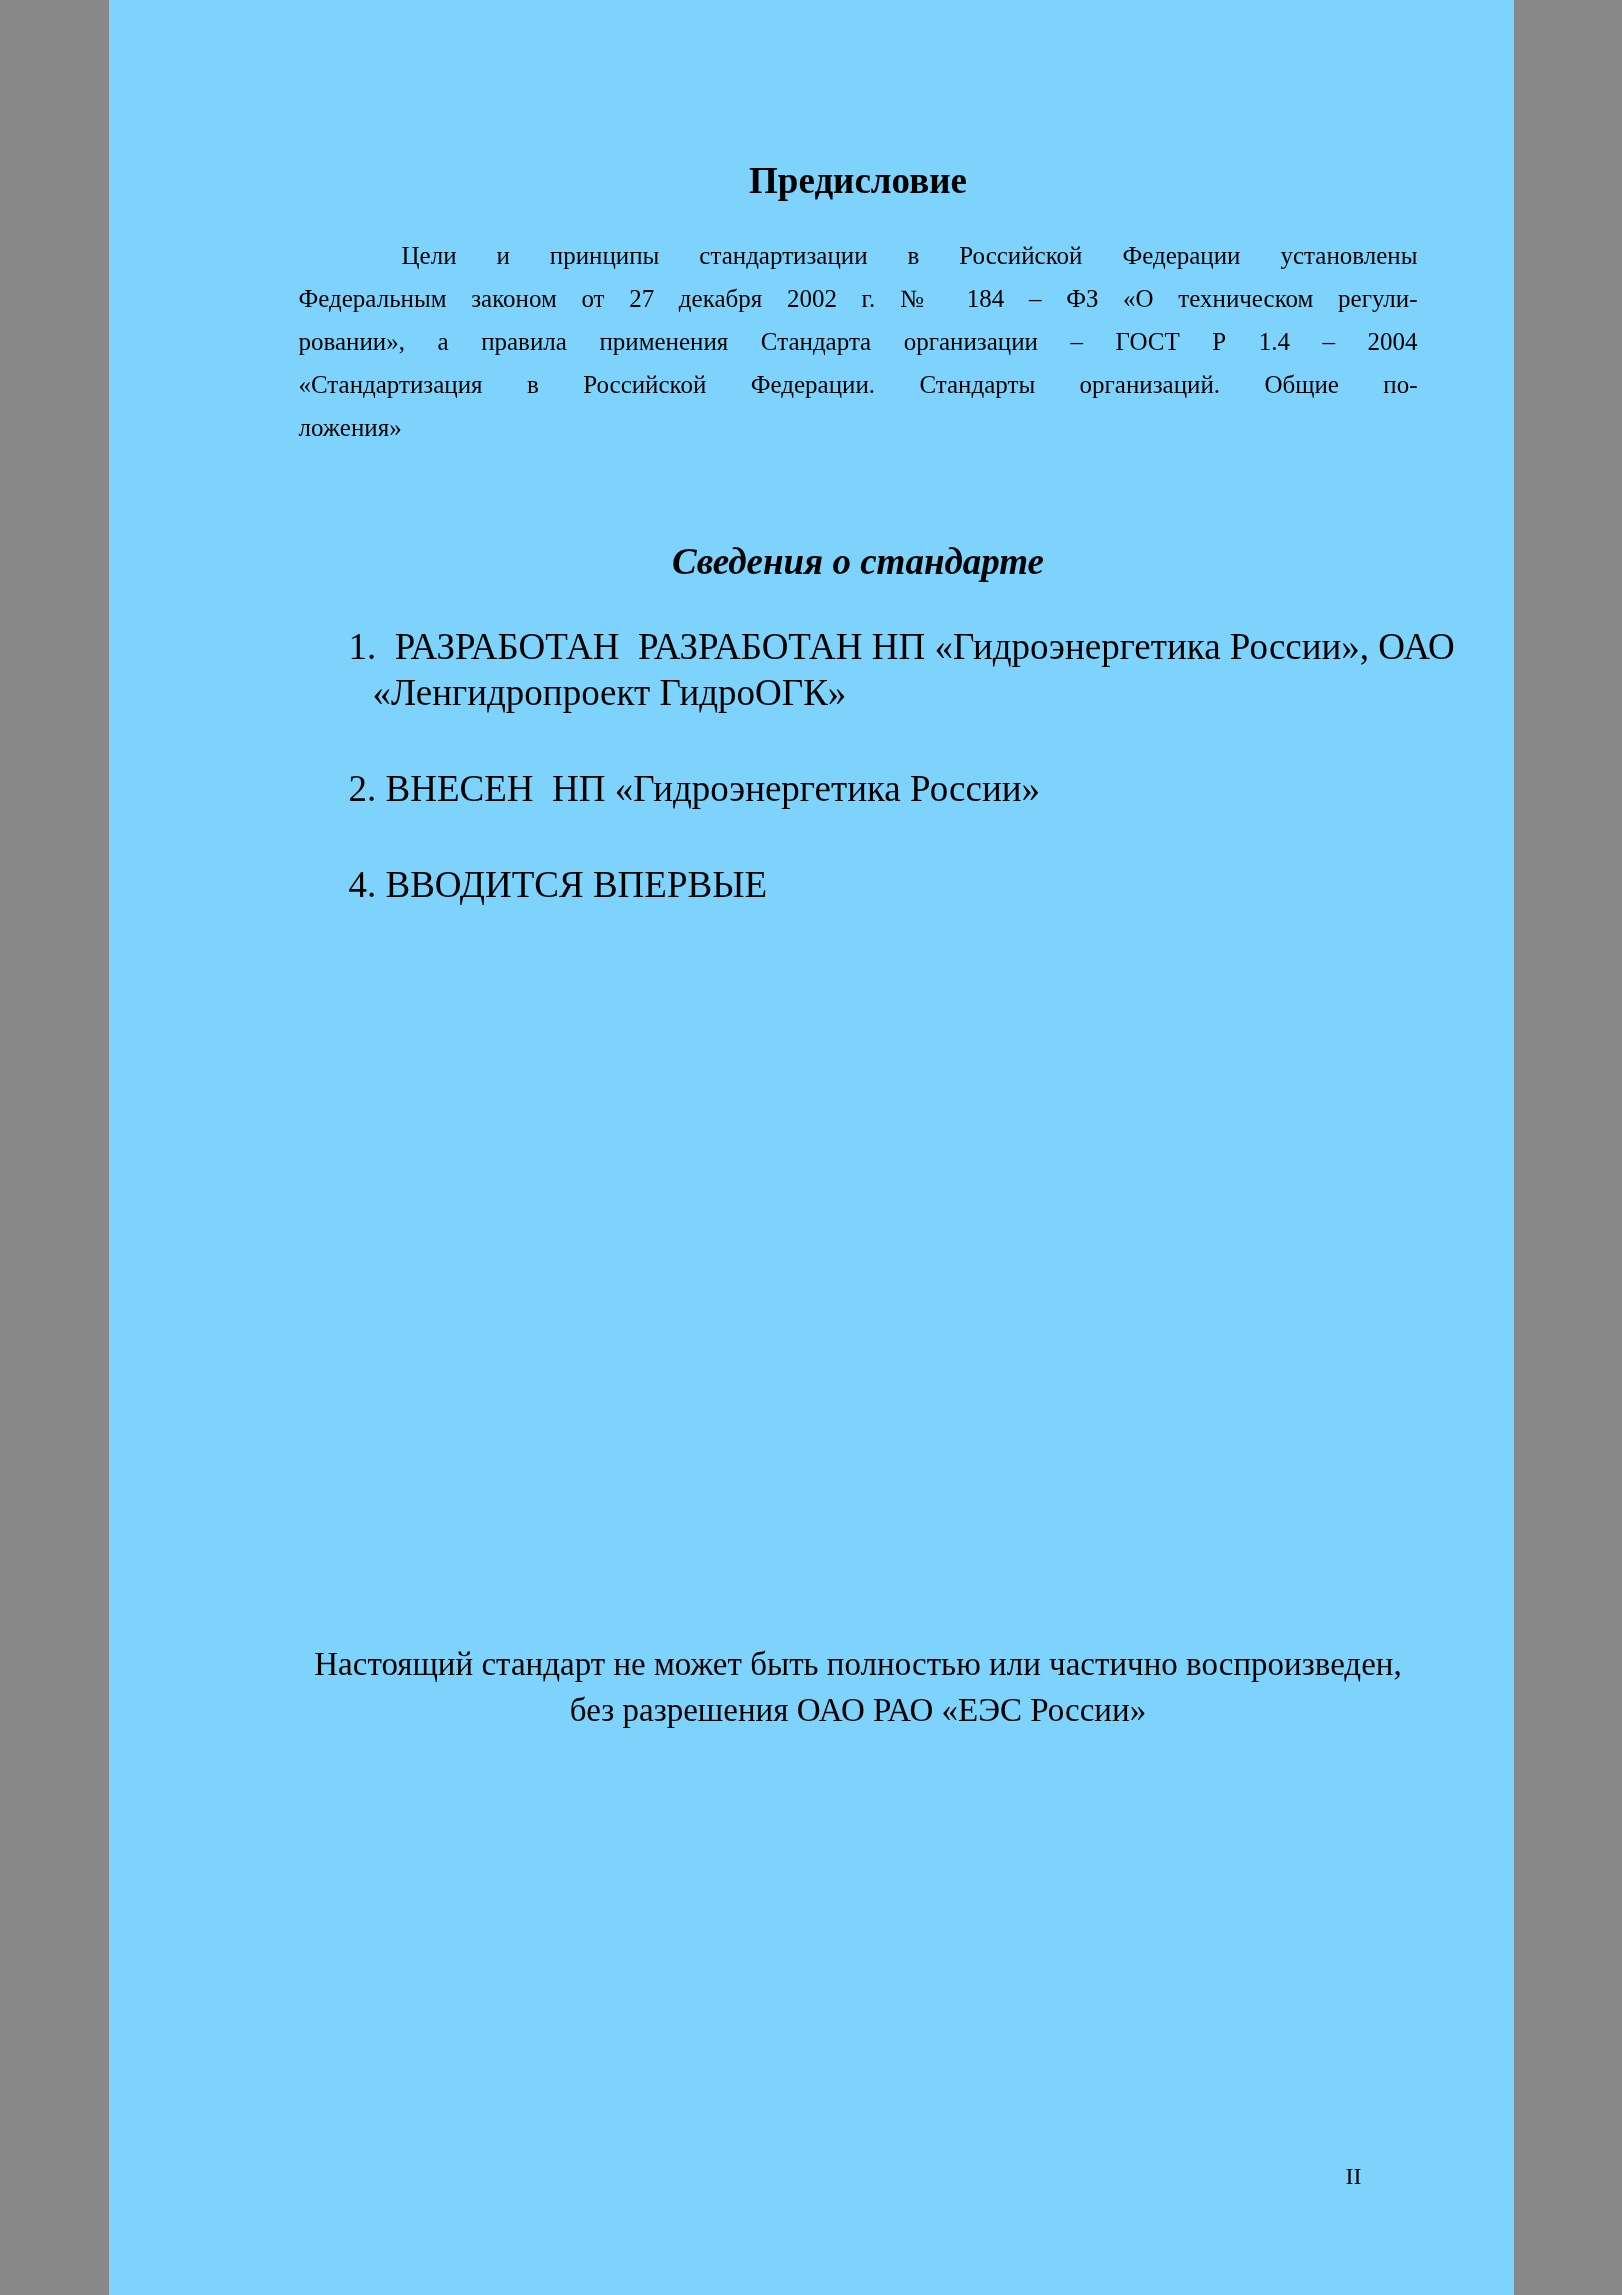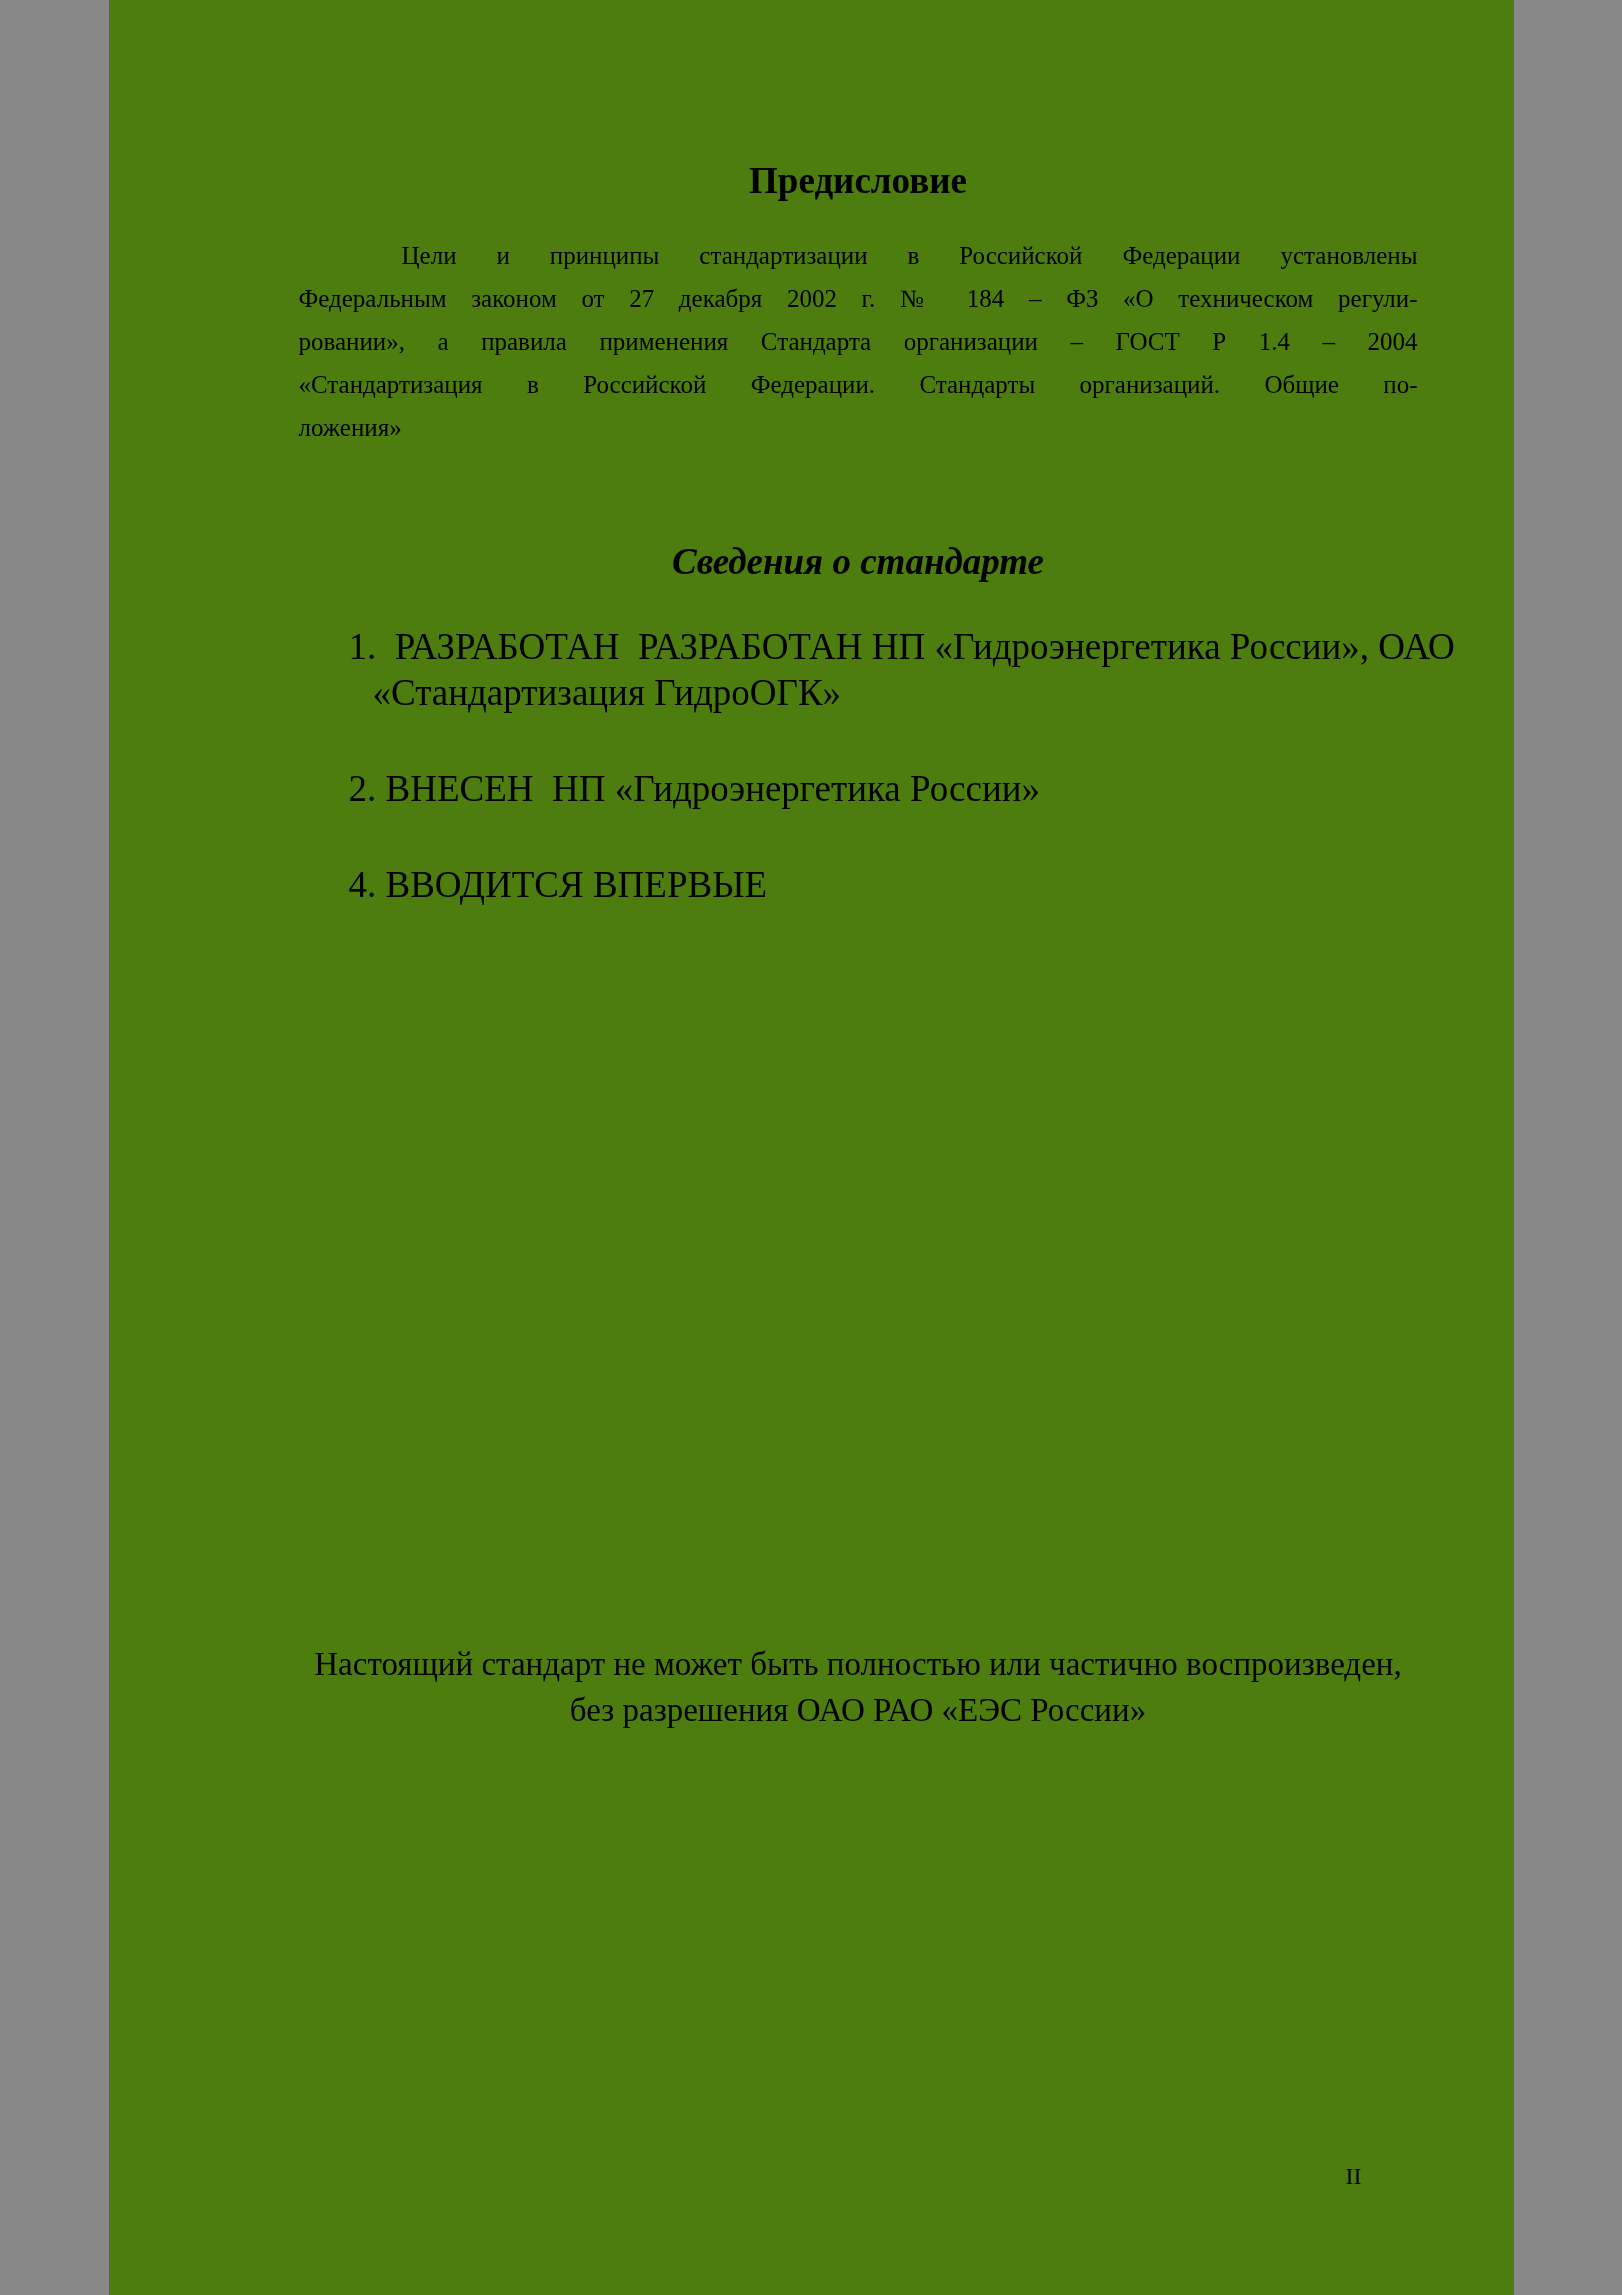--- a/index.html
+++ b/index.html
@@ -5,21 +5,21 @@
   html, body {
     margin: 0;
     padding: 0;
     background: #888;
   }
   .page {
     position: relative;
     width: 1405px;
     height: 2295px;
     margin: 0 auto;
-    background: #4d7c0f;
+    background: #7dd3fc;
     color: #000000;
     font-family: "Liberation Serif", "DejaVu Serif", serif;
     box-sizing: border-box;
     padding: 160px 96px 0 190px;
     overflow: hidden;
   }
   .title {
     font-size: 37px;
     font-weight: bold;
     text-align: center;
@@ -85,21 +85,21 @@
     <div class="pline j">«Стандартизация в Российской Федерации. Стандарты организаций. Общие по-</div>
     <div class="pline">ложения»</div>
   </div>
 
   <div class="heading">Сведения о стандарте</div>
 
   <div class="std-list">
 
     <div class="list-item">
       <div class="iline">1.  РАЗРАБОТАН  РАЗРАБОТАН НП «Гидроэнергетика России», ОАО</div>
-      <div class="iline cont">«Стандартизация ГидроОГК»</div>
+      <div class="iline cont">«Ленгидропроект ГидроОГК»</div>
     </div>
 
     <div class="list-item">
       <div class="iline">2. ВНЕСЕН  НП «Гидроэнергетика России»</div>
     </div>
 
 
     <div class="list-item">
       <div class="iline">4. ВВОДИТСЯ ВПЕРВЫЕ</div>
     </div>

